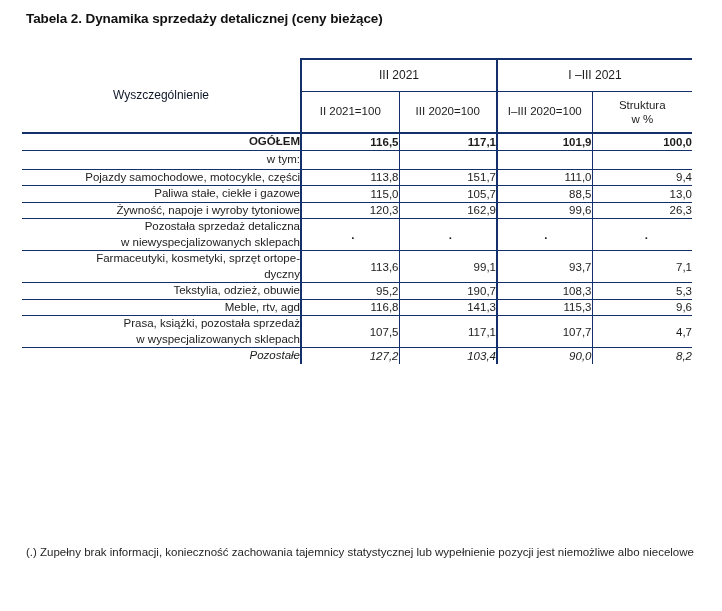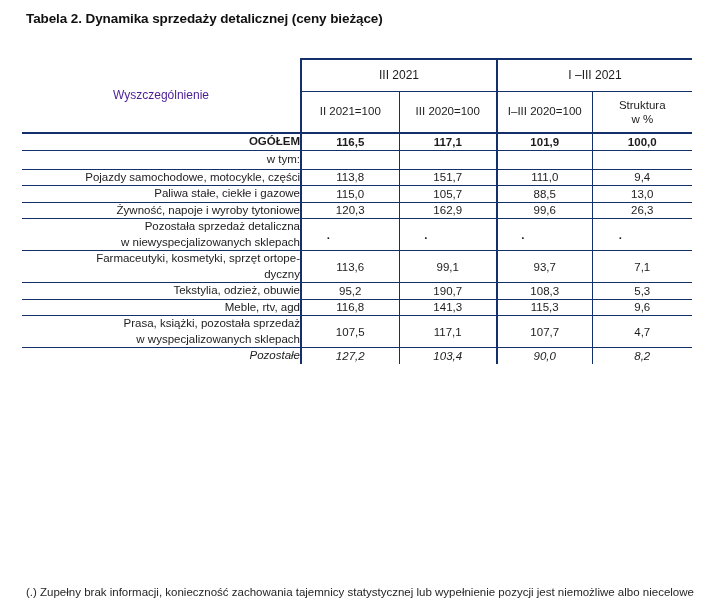--- a/index.html
+++ b/index.html
@@ -60,21 +60,21 @@
   col.c-stub { width: 279px; }
   col.c1 { width: 98px; }
   col.c2 { width: 98px; }
   col.c3 { width: 95px; }
   col.c4 { width: 100px; }
 
   
   .hdr-stub {
     text-align: center;
     font-size: 12px;
-    color: #4c1d95;
+    color: #0f172a;
     padding: 4px 6px 4px 6px;
     line-height: 1.25;
   }
 
   .hdr-group {
     text-align: center;
     font-size: 12px;
     color: #1c1c1c;
     border-left: 2px solid #14306a;
     border-top: 2px solid #14306a;
@@ -130,21 +130,21 @@
   }
   td.stub.indent {
     padding-left: 26px;
   }
   td.stub .cont {
     display: block;
     padding-left: 8px;
   }
 
   td.num {
-    text-align: center;
+    text-align: right;
     padding: 6px 14px 6px 4px;
     font-size: 11.5px;
     border-left: 2px solid #14306a;
     color: #1c1c1c;
     margin-left: 32px;
   }
   td.num.thin {
     border-left: 1.5px solid #14306a;
   }
   td.num.bold {
@@ -164,21 +164,21 @@
     border-bottom: 0;
   }
 
   
   tr.data.wtym td.num { height: 18px; }
 
   
   .footnote {
     position: absolute;
     left: 26px;
-    top: 584px;
+    top: 544px;
     width: 672px;
     font-size: 11.5px;
     line-height: 1.55;
     color: #262626;
   }
 </style>
 </head>
 <body>
 
 <div class="page">

